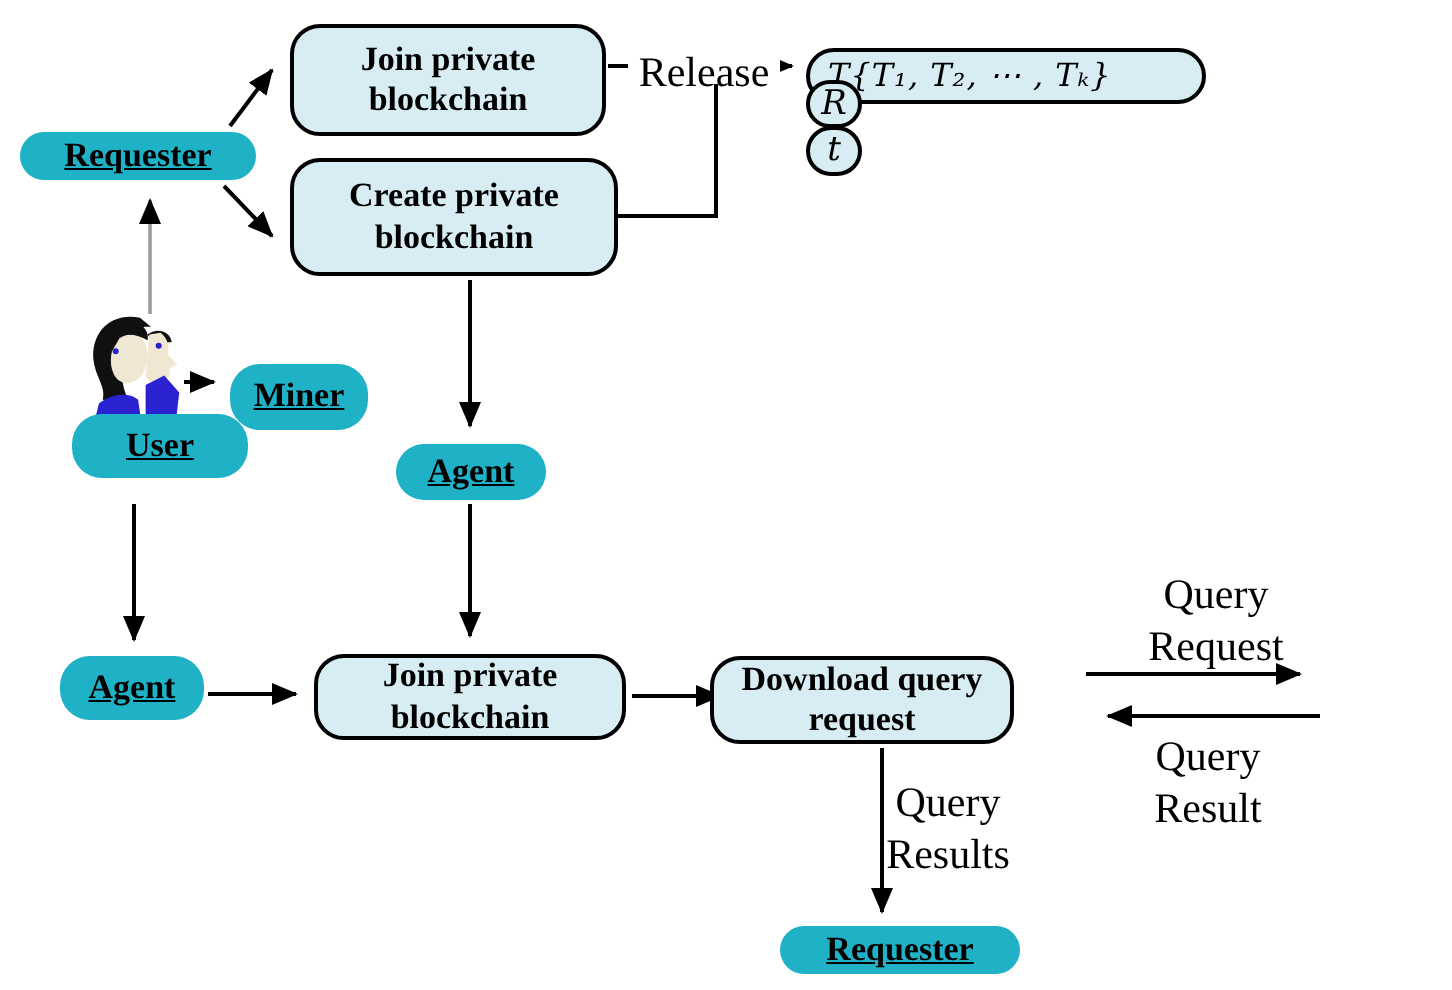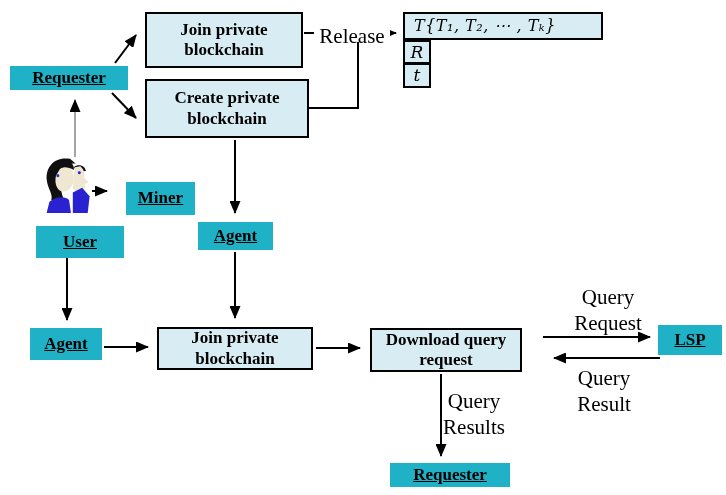--- a/index.html
+++ b/index.html
@@ -15,27 +15,27 @@
     position:relative;width:726px;height:495px;background:#ffffff;overflow:hidden;
     font-family:"Liberation Serif","DejaVu Serif",serif;color:var(--text);
   }
   .wires{position:absolute;left:0;top:0;width:726px;height:495px;}
   .wire{stroke:var(--arrow);stroke-width:1.8;fill:none;}
   .wire-thick{stroke-width:2;}
   .wire-gray{stroke:var(--user-arrow-line);}
   .ah{fill:var(--arrow);}
   .node{
     position:absolute;display:flex;align-items:center;justify-content:center;
-    box-sizing:border-box;text-align:center;font-weight:bold;font-size:17px;line-height:1.18;
+    box-sizing:border-box;text-align:center;font-weight:bold;font-size:17px;line-height:1.18;border-radius:15px;
   }
   .cyan{background:var(--node-fill);text-decoration:underline;}
   .process{background:var(--process-fill);border:2px solid var(--process-border);}
   .tbox{
     justify-content:flex-start;padding-left:9px;font-weight:normal;font-style:italic;
-    font-family:"DejaVu Serif",serif;font-size:16px;letter-spacing:.5px;
+    font-family:"DejaVu Serif",serif;font-size:16px;letter-spacing:.5px;margin-top:12px;
   }
   .tcell{font-weight:normal;font-style:italic;font-family:"DejaVu Serif",serif;font-size:17px;padding-left:0;}
   .edge-label{
     position:absolute;font-size:21px;line-height:1.24;text-align:center;white-space:pre-line;
   }
   .on-line{background:#ffffff;padding:0 2px;}
   .icon-user{position:absolute;left:42px;top:154px;width:56px;height:62px;}
 </style>
 </head>
 <body>
@@ -86,31 +86,30 @@
       <path d="M34,13 C39,9 46,11 47,17 L38,18 Z" fill="#101010"></path>
       <path d="M35,13 L41,12 C45,15 46,20 45,24 L50,29 L46,31 L46,35 C42,40 35,40 33,35 Z" fill="#efe7d2"></path>
       <circle cx="17" cy="22" r="1.6" fill="#2a22d0"></circle>
       <circle cx="40" cy="19" r="1.6" fill="#2a22d0"></circle>
       <path d="M8,50 C15,44 25,44 29,48 L31,62 L5,62 Z" fill="#2a22d0"></path>
       <path d="M33,40 L43,35 L51,44 L49,62 L33,62 Z" fill="#2a22d0"></path>
     </svg>
   </div>
 
   <div class="node cyan" style="left:10px;top:66px;width:118px;height:24px">Requester</div>
-  <div class="node cyan" style="left:126px;top:182px;width:69px;height:33px">Miner</div>
-  <div class="node cyan" style="left:36px;top:226px;width:88px;height:32px">User</div>
+  <div class="node cyan" style="left:115px;top:182px;width:69px;height:33px">Miner</div>
+  <div class="node cyan" style="left:36px;top:207px;width:88px;height:32px">User</div>
   <div class="node cyan" style="left:198px;top:222px;width:75px;height:28px">Agent</div>
   <div class="node cyan" style="left:30px;top:328px;width:72px;height:32px">Agent</div>
-  <div class="node cyan" style="left:658px;top:325px;width:64px;height:30px">LSP</div>
   <div class="node cyan" style="left:390px;top:463px;width:120px;height:24px">Requester</div>
 
   <div class="node process" style="left:145px;top:12px;width:158px;height:56px">Join private blockchain</div>
   <div class="node process" style="left:145px;top:79px;width:164px;height:59px">Create private blockchain</div>
   <div class="node process" style="left:157px;top:327px;width:156px;height:43px">Join private blockchain</div>
-  <div class="node process" style="left:370px;top:328px;width:152px;height:44px">Download query request</div>
+  <div class="node process" style="left:355px;top:328px;width:152px;height:44px">Download query request</div>
 
   <div class="node process tbox" style="left:403px;top:12px;width:200px;height:28px">T{T₁,  T₂,  ⋯ ,  Tₖ}</div>
   <div class="node process tcell" style="left:403px;top:40px;width:28px;height:24px">R</div>
   <div class="node process tcell" style="left:403px;top:63px;width:28px;height:25px">t</div>
 
   <div class="edge-label on-line" style="left:314px;top:23px;width:72px;height:19px">Release</div>
   <div class="edge-label" style="left:567px;top:284px;width:82px">Query
 Request</div>
   <div class="edge-label" style="left:563px;top:365px;width:82px">Query
 Result</div>

